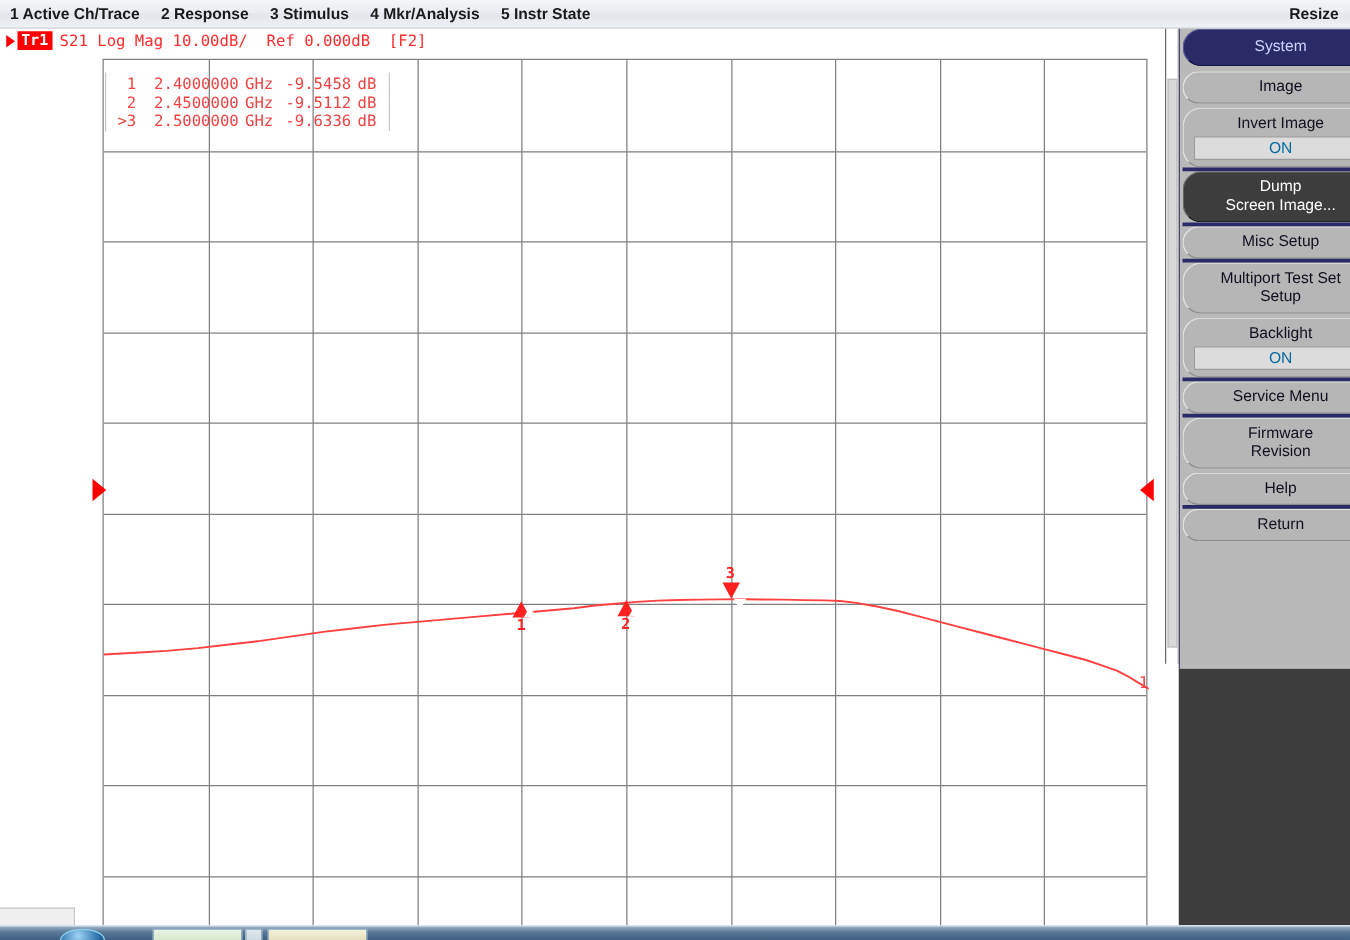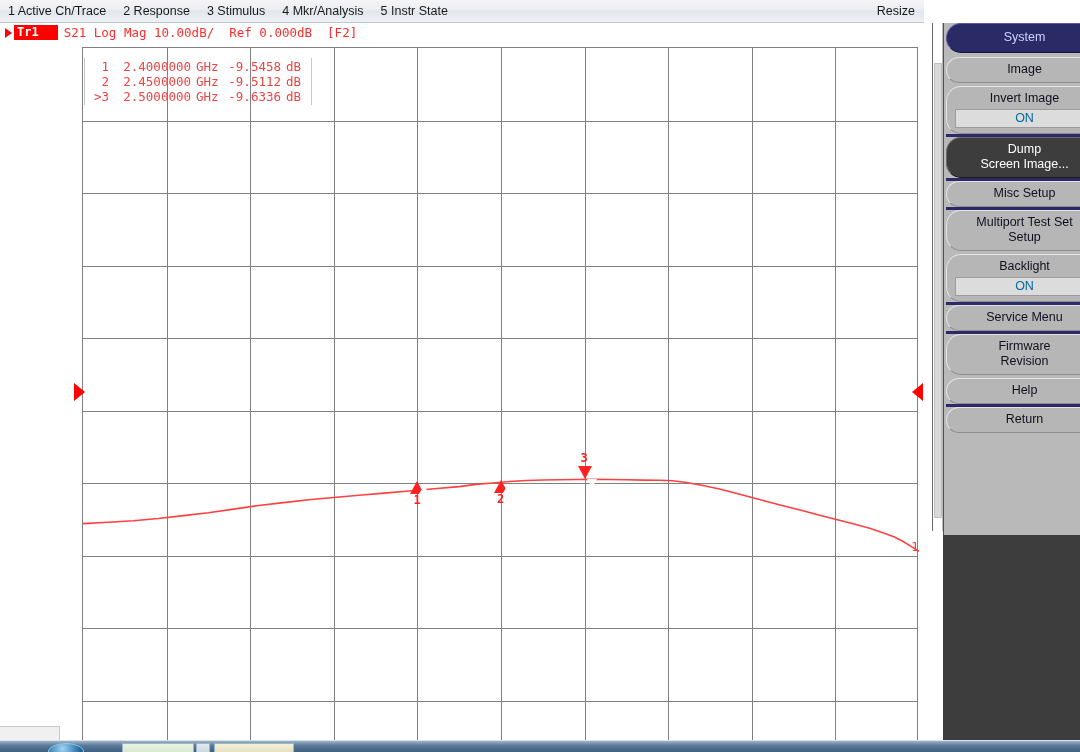--- a/index.html
+++ b/index.html
@@ -13,24 +13,24 @@
   }
   #app {
     position: relative;
     width: 1080px; height: 752px;
     background: #ffffff;
   }
 
   
   .menubar {
     position: absolute; left: 0; top: 0;
-    width: 924px; height: 23px;
+    width: 1080px; height: 23px;
     background: linear-gradient(to bottom, #f3f5f8 0%, #eaedf2 45%, #e2e6ed 50%, #eef1f5 100%);
     border-bottom: 1px solid #c2c6cc;
-    display: flex; 
+    display: flex;  font-weight: bold;
   }
   .menubar .mitem {
     font-size: 12.5px;
     color: #1a1a1a;
     padding: 0 0 0 0;
     margin-right: 17px;
     white-space: nowrap;
     line-height: 22px;
   }
   .menubar .mitem:first-child { margin-left: 8px; }
@@ -50,21 +50,21 @@
   .tracebar .caret {
     width: 0; height: 0;
     border-top: 5px solid transparent;
     border-bottom: 5px solid transparent;
     border-left: 7px solid #ff0000;
     margin-left: 5px; margin-right: 2px;
   }
   .tracebar .trbadge {
     background: #ff0000; color: #ffffff;
     font-size: 12px; font-weight: bold;
-    padding: 0px 19px 1px 3px;
+    padding: 0px 3px 1px 3px;
     line-height: 14px;
     letter-spacing: 0px;
   }
   .tracebar .trtext {
     color: #ff2d2d; font-size: 12.5px;
     margin-left: 6px; white-space: pre;
   }
 
   
   #plotwrap {

